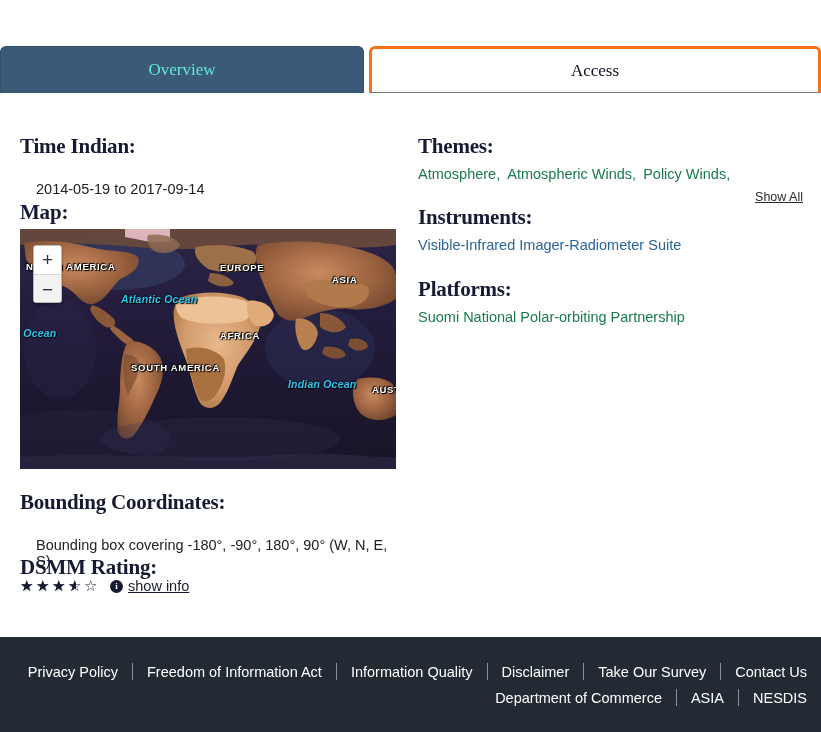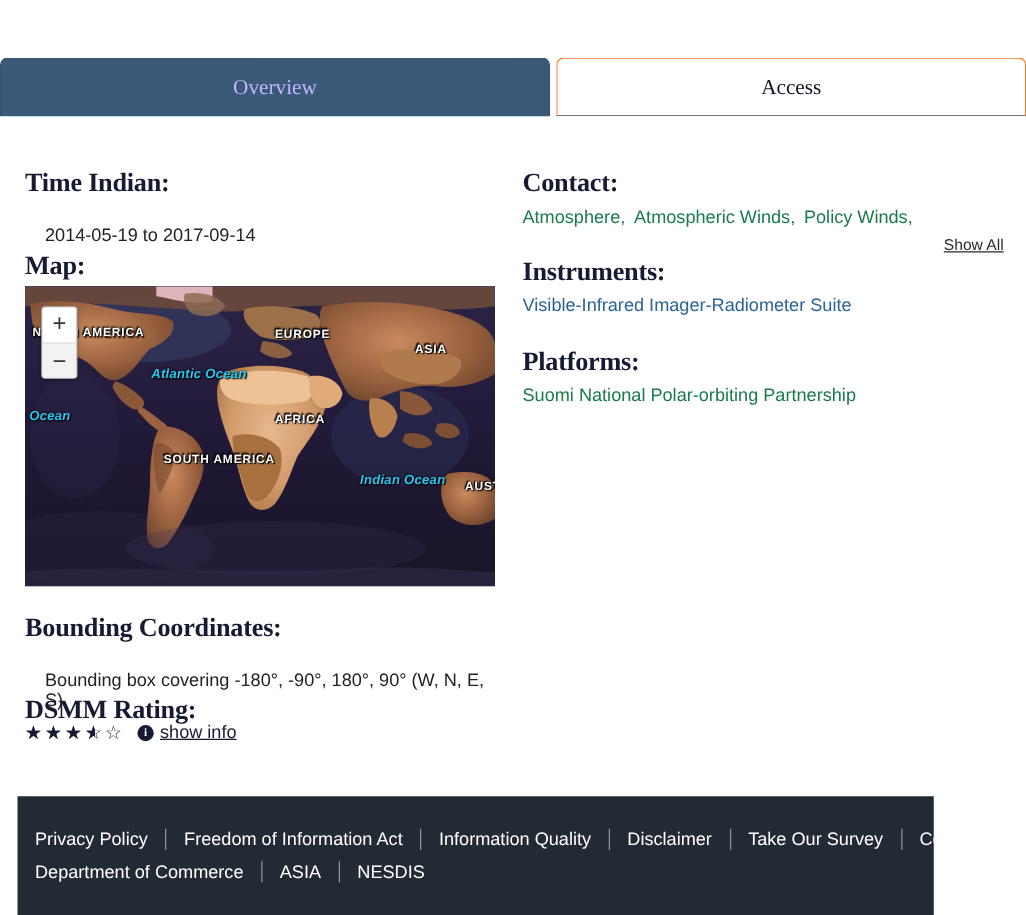--- a/index.html
+++ b/index.html
@@ -21,32 +21,32 @@
   }
   .tab {
     font-family: "Liberation Serif", serif;
     font-size: 17px;
     display: flex; align-items: center; justify-content: center;
     border-radius: 6px 6px 0 0;
     cursor: pointer;
     user-select: none;
   }
   .tab-active {
-    width: 440px;
+    width: 364px;
     background: #3a5a78;
-    color: #c4b5fd;
+    color: #5eead4;
     border: 1px solid #33506b;
     border-bottom: none;
   }
   .tab-gap { width: 5px; background: #ffffff; }
   .tab-inactive {
     flex: 1;
     background: #ffffff;
     color: #111122;
-    border: 1px solid #f97316;
+    border: 3px solid #f97316;
     border-bottom: 1px solid #767676;
   }
 
   
   .content { position: absolute; left: 0; top: 93px; width: 821px; height: 544px; }
   .col-left  { position: absolute; left: 20px;  top: 0; width: 390px; }
   .col-right { position: absolute; left: 418px; top: 0; width: 390px; }
 
   h2.section {
     font-family: "Liberation Serif", serif;
@@ -150,25 +150,25 @@
   .link-green { color: #197a4c; font-size: 14.5px; text-decoration: none; cursor: pointer; }
   .link-blue  { color: #2a6496; font-size: 14.5px; text-decoration: none; cursor: pointer; }
   .theme-sep { display: inline-block; width: 7px; }
   .showall {
     font-size: 12.5px; color: #2b2b2b;
     text-decoration: underline; cursor: pointer;
   }
 
   
   .footer {
-    position: absolute; left: 14px; top: 637px;
-    width: 733px; height: 95px;
+    position: absolute; left: 0; top: 637px;
+    width: 821px; height: 95px;
     background: #222a33;
     display: flex; flex-direction: column;
-    align-items: flex-start; justify-content: center;
+    align-items: flex-end; justify-content: center;
     gap: 9px;
   }
   .frow { display: flex; align-items: center; }
   .flink {
     color: #ffffff; font-size: 14.5px;
     text-decoration: none; cursor: pointer;
     padding: 0 14px; white-space: nowrap;
   }
   .fdiv { width: 1px; height: 17px; background: #8a919a; }
 </style>
@@ -325,21 +325,21 @@
               <span class="fill" style="width: 0px;">★</span>
             </span>
           </div>
         <span class="info-icon">i</span>
         <span class="show-info">show info</span>
       </div>
     </div>
 
     <div class="col-right">
 
-      <h2 class="section r-themes-h">Contact:</h2>
+      <h2 class="section r-themes-h">Themes:</h2>
       <div class="r-themes-v" id="themes-list"><span class="link-green">Atmosphere,</span><span class="theme-sep"></span><span class="link-green">Atmospheric Winds,</span><span class="theme-sep"></span><span class="link-green">Policy Winds,</span></div>
       <div class="r-showall">
         <span class="showall">Show All</span>
       </div>
 
       <h2 class="section r-instr-h">Instruments:</h2>
       <div class="r-instr-v" id="instruments-list"><span class="link-blue">Visible-Infrared Imager-Radiometer Suite</span></div>
 
       <h2 class="section r-plat-h">Platforms:</h2>
       <div class="r-plat-v" id="platforms-list"><span class="link-green">Suomi National Polar-orbiting Partnership</span></div>

